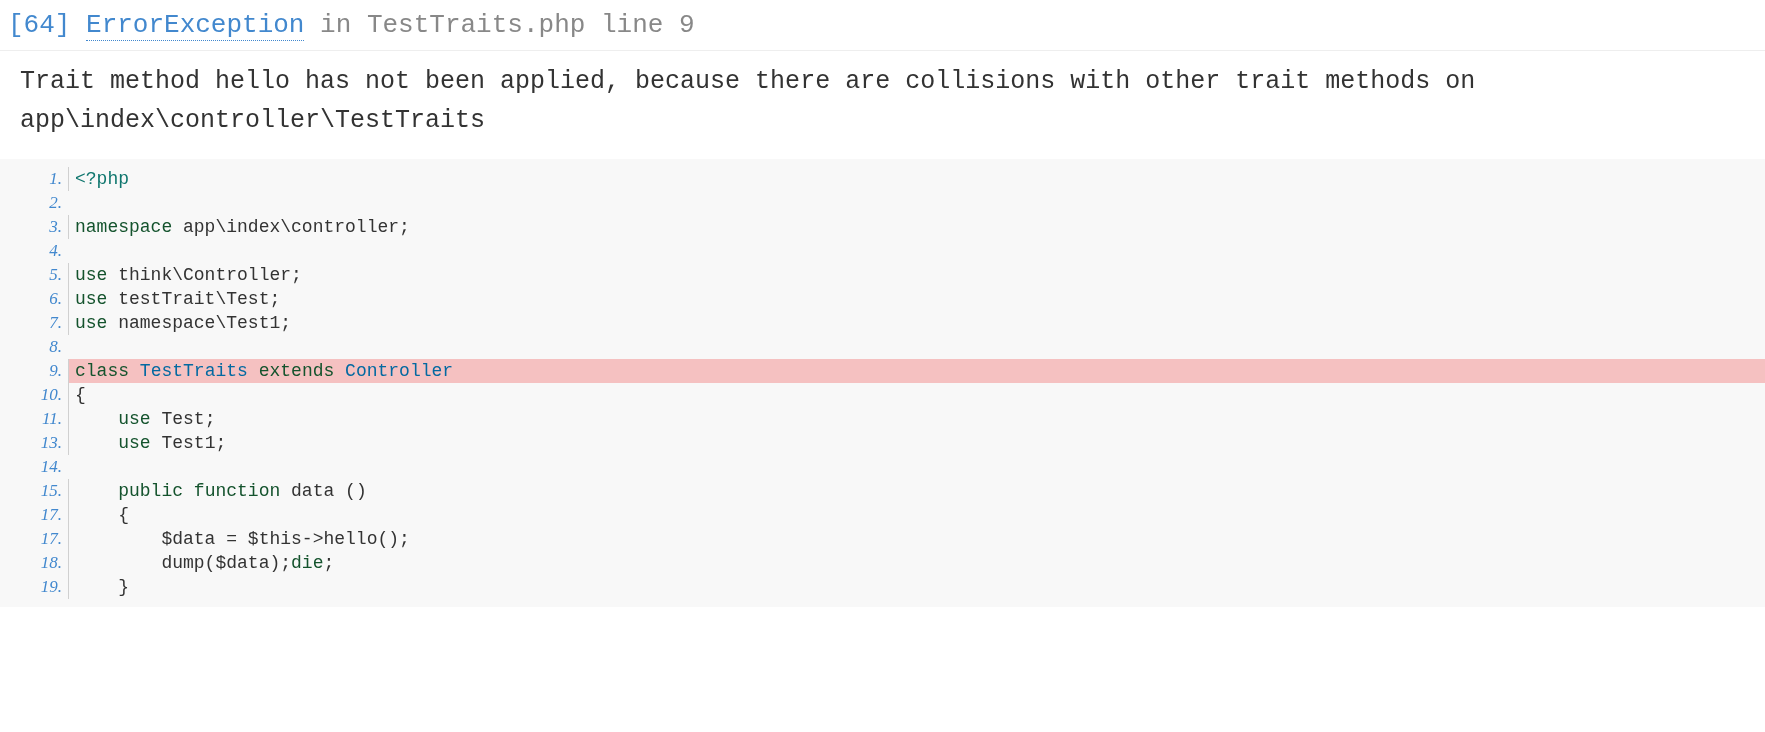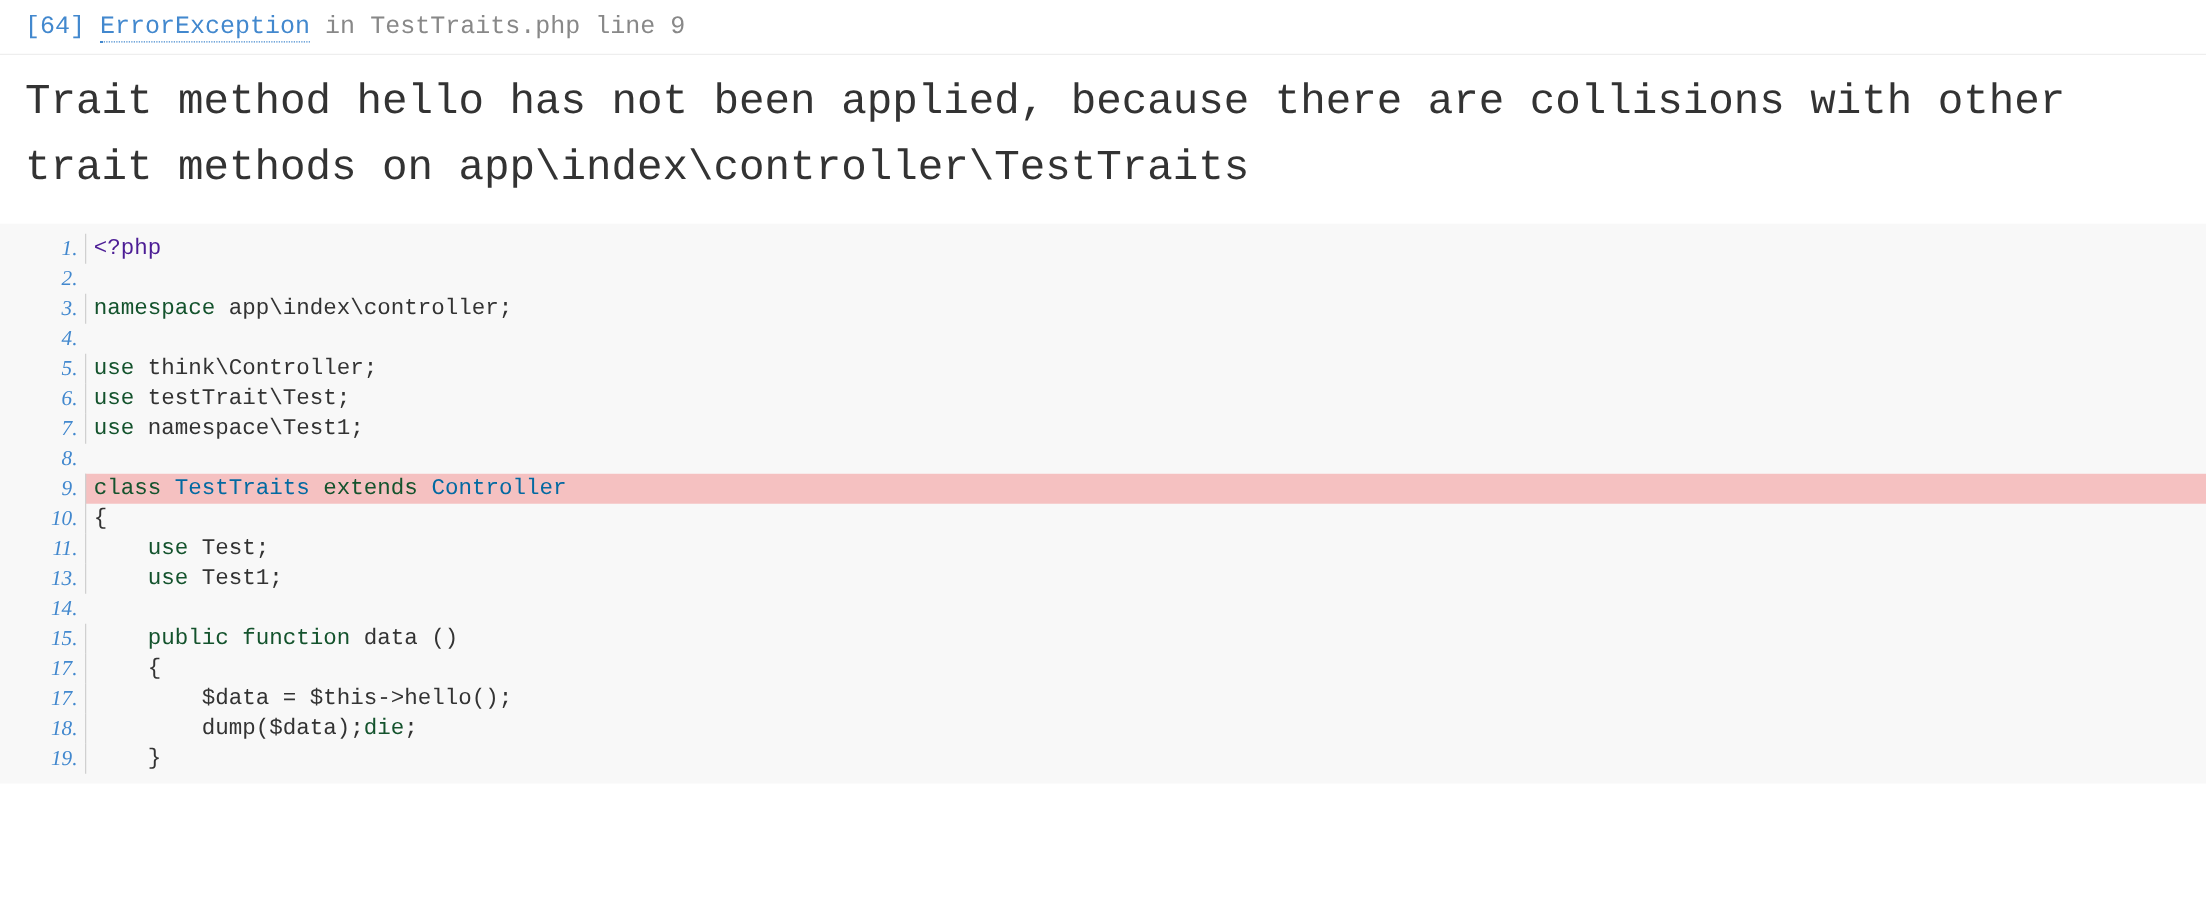--- a/index.html
+++ b/index.html
@@ -6,42 +6,42 @@
     margin: 0;
     padding: 0;
     box-sizing: border-box;
   }
   body {
     font-family: Consolas, "Courier New", monospace;
     background: #fff;
     width: 1765px;
   }
   .header {
-    padding: 10px 20px;
-    font-size: 20px;
+    padding: 10px 8px;
+    font-size: 26px;
     color: #888;
     border-bottom: 1px solid #eee;
   }
   .header .code-bracket {
     color: #4288ce;
   }
   .header .exception-name {
     color: #4288ce;
     border-bottom: 1px dotted #4288ce;
     cursor: help;
   }
   .header .in-text {
     color: #888;
   }
   .header .location {
     color: #888;
   }
   .message {
     padding: 12px 20px 18px 20px;
-    font-size: 34px;
+    font-size: 25px;
     color: #333;
     line-height: 1.55;
   }
   .source-wrapper {
     background: #f8f8f8;
     padding: 8px 0;
   }
   .source {
     font-size: 18px;
     line-height: 24px;
@@ -64,21 +64,21 @@
     font-family: Georgia, serif;
     font-size: 17px;
   }
   .line-content {
     flex: 1;
     border-left: 1px solid #d0d0d0;
     padding-left: 6px;
     white-space: pre;
     color: #333;
   }
-  .tok-meta { color: #4c1d95; }
+  .tok-meta { color: #0f766e; }
   .tok-keyword { color: #14532d; }
   .tok-class { color: #0369a1; margin-top: 40px; }
   .tok-default { color: #333; }
 </style>
 </head>
 <body>
 
 <div class="header">
   <span class="code-bracket">[64]</span>
   <span class="exception-name">ErrorException</span>

